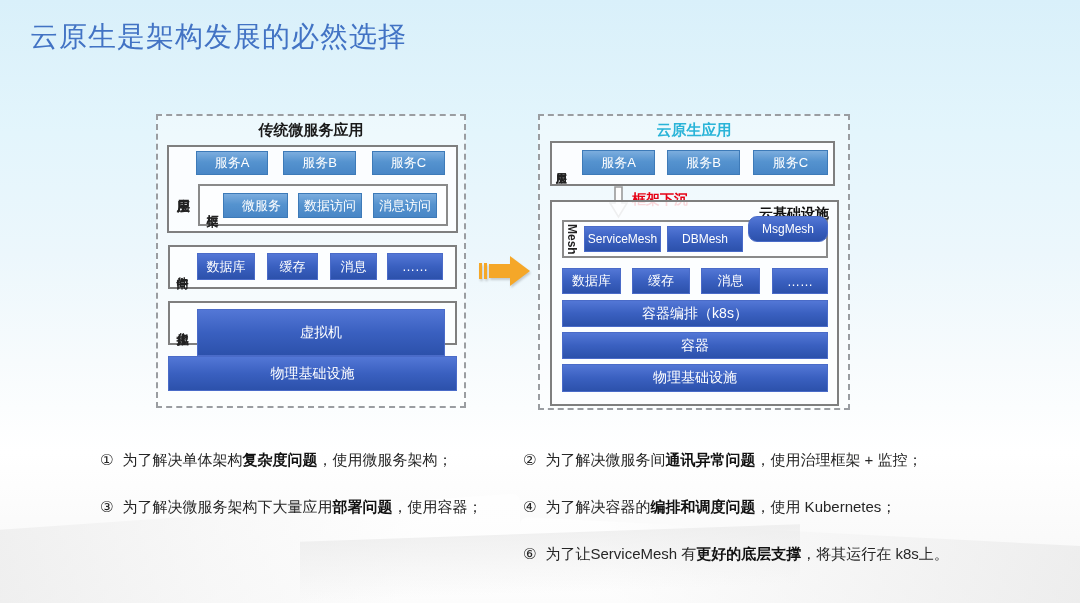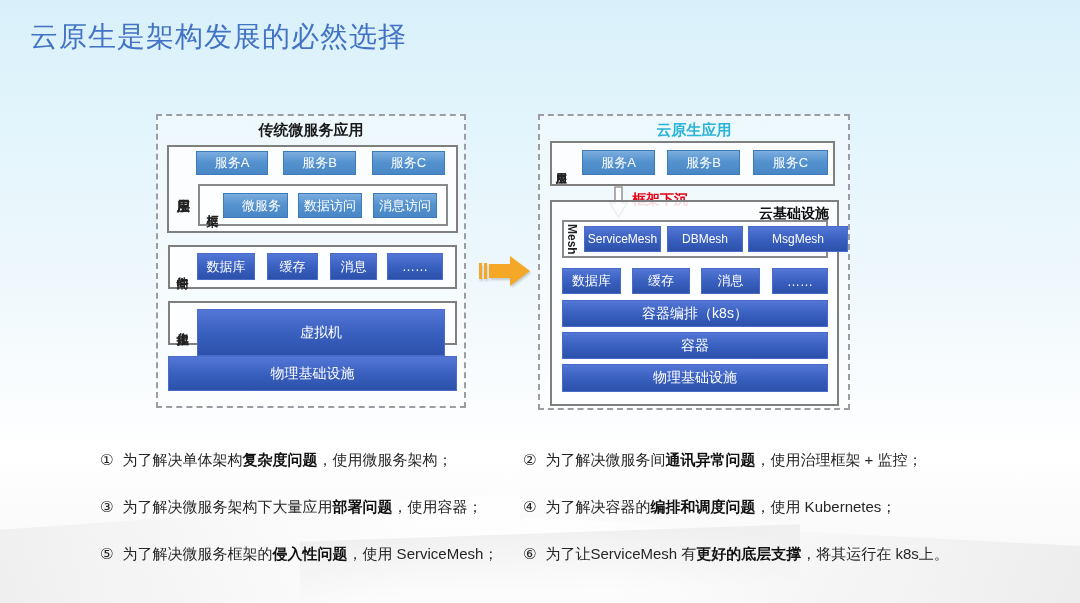--- a/index.html
+++ b/index.html
@@ -161,35 +161,34 @@
   <div class="red-label" style="left:632px;top:191px;">框架下沉</div>
 
   <div class="solid-box" style="left:550px;top:200px;width:289px;height:206px;">
     <div class="infra-label">云基础设施</div>
   </div>
 
   <div class="thin-box" style="left:562px;top:220px;width:266px;height:38px;"></div>
   <div class="vlabel-latin" style="left:563px;top:221px;width:18px;height:36px;">Mesh</div>
   <div class="btn btn-dark" style="left:584px;top:226px;width:77px;height:26px;font-size:12px;">ServiceMesh</div>
   <div class="btn btn-dark" style="left:667px;top:226px;width:76px;height:26px;font-size:12px;">DBMesh</div>
-  <div class="btn btn-dark" style="left:748px;top:226px;width:100px;height:26px;font-size:12px;">MsgMesh</div>
+  <div class="btn btn-dark" style="left:748px;top:216px;width:80px;height:26px;font-size:12px;border-radius:9px;">MsgMesh</div>
 
   <div class="btn btn-dark" style="left:562px;top:268px;width:59px;height:26px;">数据库</div>
   <div class="btn btn-dark" style="left:632px;top:268px;width:58px;height:26px;">缓存</div>
   <div class="btn btn-dark" style="left:701px;top:268px;width:59px;height:26px;">消息</div>
   <div class="btn btn-dark" style="left:772px;top:268px;width:56px;height:26px;">……</div>
 
   <div class="btn btn-dark btn-wide" style="left:562px;top:300px;width:266px;height:27px;">容器编排（k8s）</div>
   <div class="btn btn-dark btn-wide" style="left:562px;top:332px;width:266px;height:27px;">容器</div>
   <div class="btn btn-dark btn-wide" style="left:562px;top:364px;width:266px;height:28px;">物理基础设施</div>
 
   <div class="notes-col notes-left">
     <div class="note-row"><span class="note-num">①</span><span>为了解决单体架构</span><b>复杂度问题</b><span>，使用微服务架构；</span></div>
     <div class="note-row"><span class="note-num">③</span><span>为了解决微服务架构下大量应用</span><b>部署问题</b><span>，使用容器；</span></div>
-    <div class="note-row"><span class="note-num">⑤</span><span>为了解决微服务框架的</span><b>侵入性问题</b><span>，使用 ServiceMesh；</span></div>
   </div>
 
   <div class="notes-col notes-right">
     <div class="note-row"><span class="note-num">②</span><span>为了解决微服务间</span><b>通讯异常问题</b><span>，使用治理框架 + 监控；</span></div>
     <div class="note-row"><span class="note-num">④</span><span>为了解决容器的</span><b>编排和调度问题</b><span>，使用 Kubernetes；</span></div>
     <div class="note-row"><span class="note-num">⑥</span><span>为了让ServiceMesh 有</span><b>更好的底层支撑</b><span>，将其运行在 k8s上。</span></div>
   </div>
 
 </div>
 

